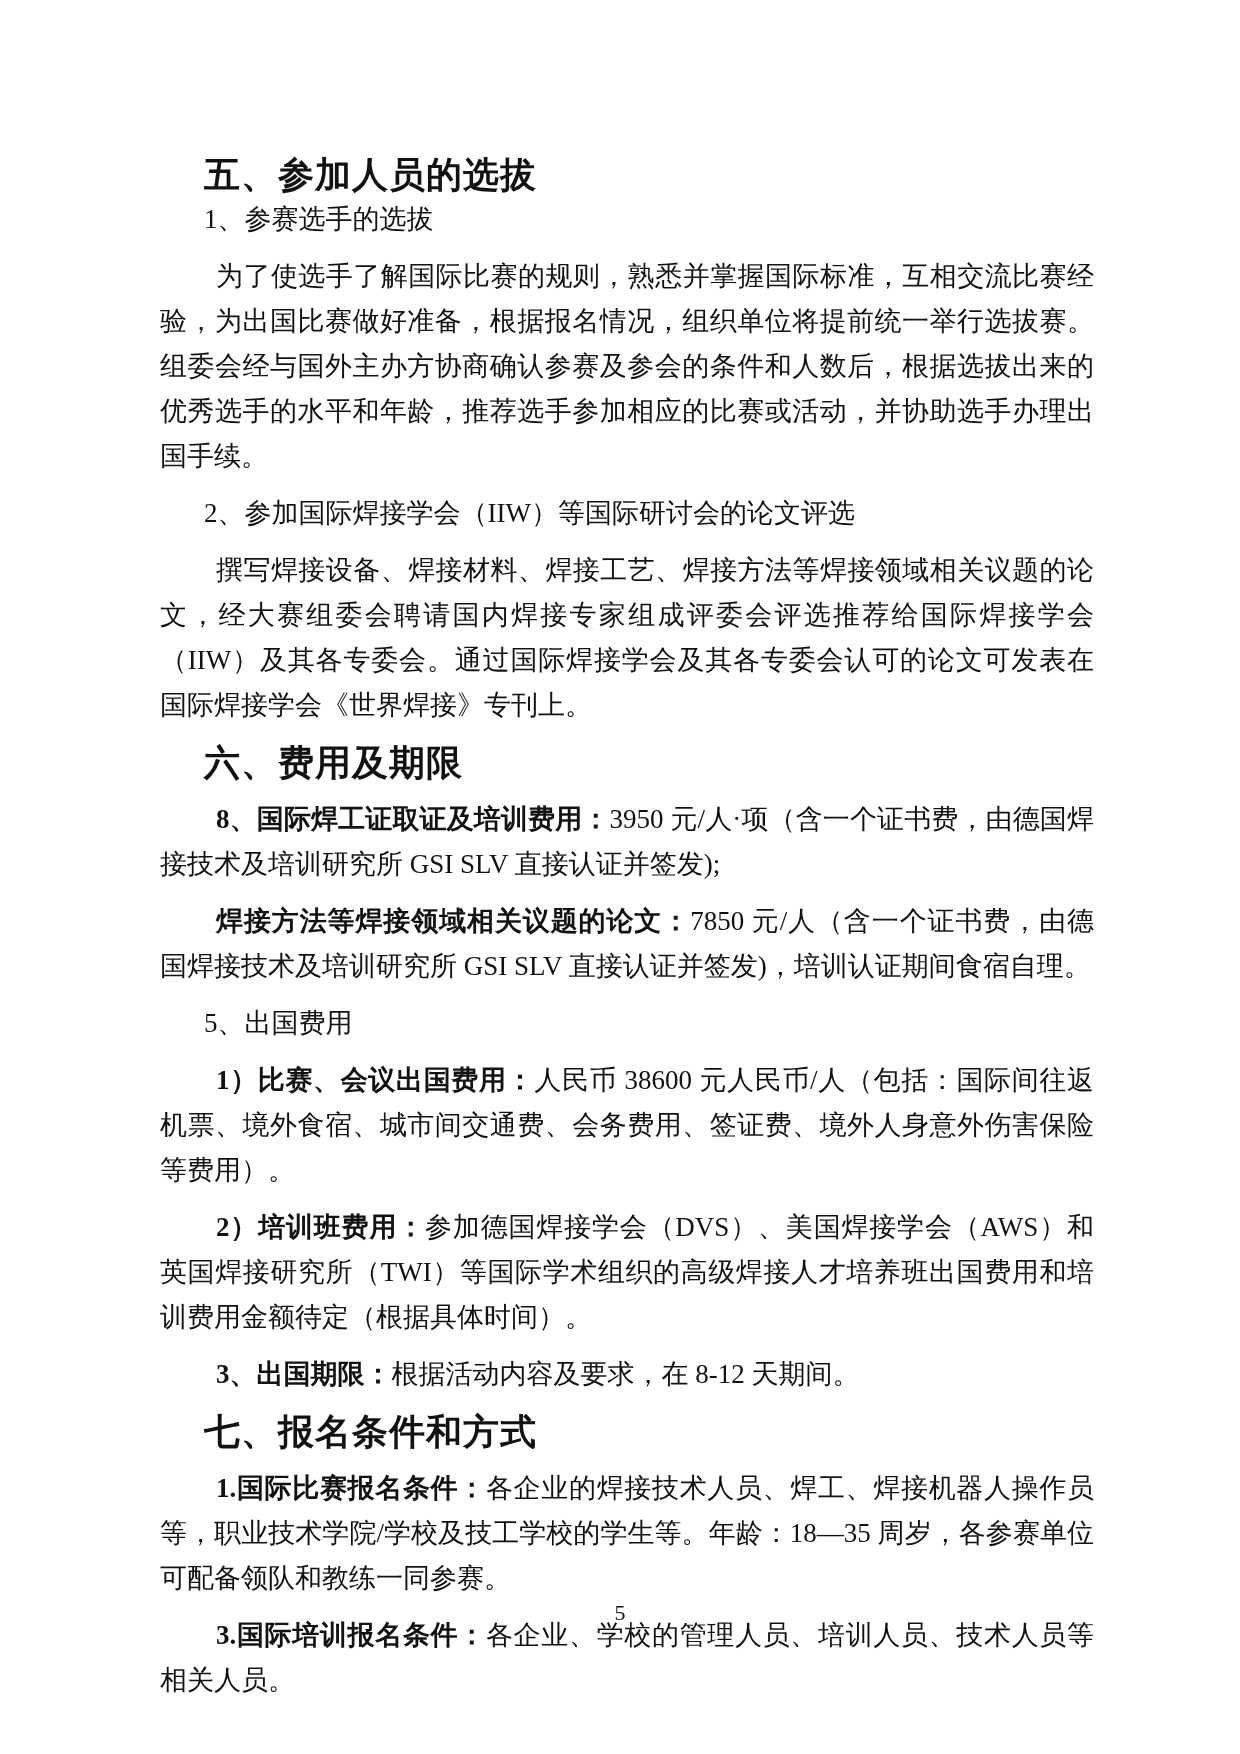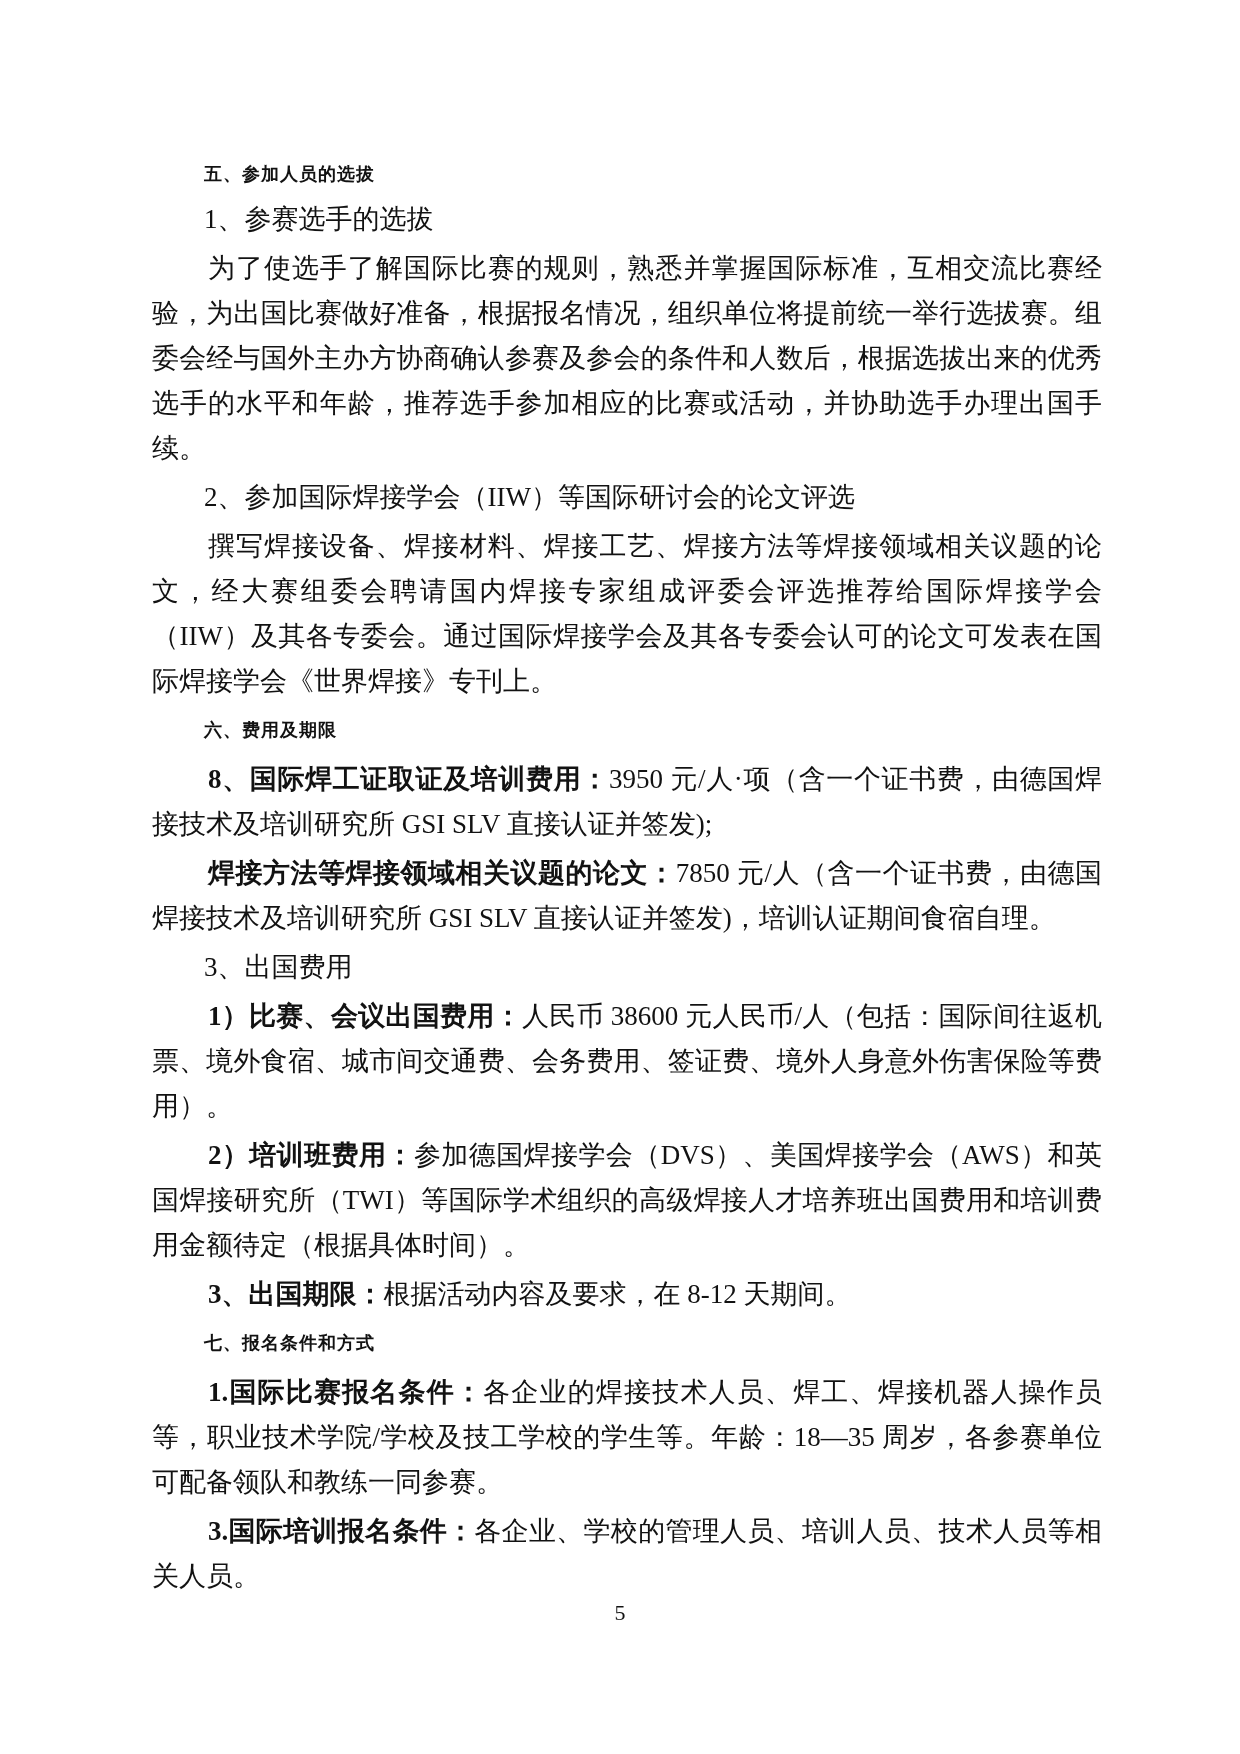--- a/index.html
+++ b/index.html
@@ -19,28 +19,28 @@
   .content {
     position: absolute;
     left: 148px;
     top: 152px;
     width: 958px;
     font-size: 27px;
     line-height: 45px;
     text-align: justify;
   }
   .content p {
-    margin: 4px;
+    margin: 12px;
     text-indent: 56px;
     font-weight: normal;
   }
   .content .h1 {
     font-family: "Liberation Sans", "DejaVu Sans", sans-serif;
     font-weight: bold;
-    font-size: 18px;
+    font-size: 36px;
     text-indent: 56px;
     letter-spacing: 1px;
   }
   .content .h2 {
     font-weight: normal;
     font-size: 27px;
     text-indent: 56px;
   }
   .content strong {
     font-weight: bold;
@@ -62,21 +62,21 @@
 <div class="page">
   <div class="content">
       <div class="h1">五、参加人员的选拔</div>
       <div class="h2">1、参赛选手的选拔</div>
       <p class="p">为了使选手了解国际比赛的规则，熟悉并掌握国际标准，互相交流比赛经验，为出国比赛做好准备，根据报名情况，组织单位将提前统一举行选拔赛。组委会经与国外主办方协商确认参赛及参会的条件和人数后，根据选拔出来的优秀选手的水平和年龄，推荐选手参加相应的比赛或活动，并协助选手办理出国手续。</p>
       <div class="h2">2、参加国际焊接学会（IIW）等国际研讨会的论文评选</div>
       <p class="p">撰写焊接设备、焊接材料、焊接工艺、焊接方法等焊接领域相关议题的论文，经大赛组委会聘请国内焊接专家组成评委会评选推荐给国际焊接学会（IIW）及其各专委会。通过国际焊接学会及其各专委会认可的论文可发表在国际焊接学会《世界焊接》专刊上。</p>
       <div class="h1">六、费用及期限</div>
       <p class="p"><strong>8、国际焊工证取证及培训费用：</strong>3950 元/人·项（含一个证书费，由德国焊接技术及培训研究所 GSI SLV 直接认证并签发);</p>
       <p class="p"><strong>焊接方法等焊接领域相关议题的论文：</strong>7850 元/人（含一个证书费，由德国焊接技术及培训研究所 GSI SLV 直接认证并签发)，培训认证期间食宿自理。</p>
-      <div class="h2">3、出国费用</div>
+      <div class="h2">5、出国费用</div>
       <p class="p"><strong>1）比赛、会议出国费用：</strong>人民币 38600 元人民币/人（包括：国际间往返机票、境外食宿、城市间交通费、会务费用、签证费、境外人身意外伤害保险等费用）。</p>
       <p class="p"><strong>2）培训班费用：</strong>参加德国焊接学会（DVS）、美国焊接学会（AWS）和英国焊接研究所（TWI）等国际学术组织的高级焊接人才培养班出国费用和培训费用金额待定（根据具体时间）。</p>
       <p class="p"><strong>3、出国期限：</strong>根据活动内容及要求，在 8-12 天期间。</p>
       <div class="h1">七、报名条件和方式</div>
       <p class="p"><strong>1.国际比赛报名条件：</strong>各企业的焊接技术人员、焊工、焊接机器人操作员等，职业技术学院/学校及技工学校的学生等。年龄：18—35 周岁，各参赛单位可配备领队和教练一同参赛。</p>
       <p class="p"><strong>3.国际培训报名条件：</strong>各企业、学校的管理人员、培训人员、技术人员等相关人员。</p>
     </div>
   <div class="page-number">5</div>
 </div>
 

